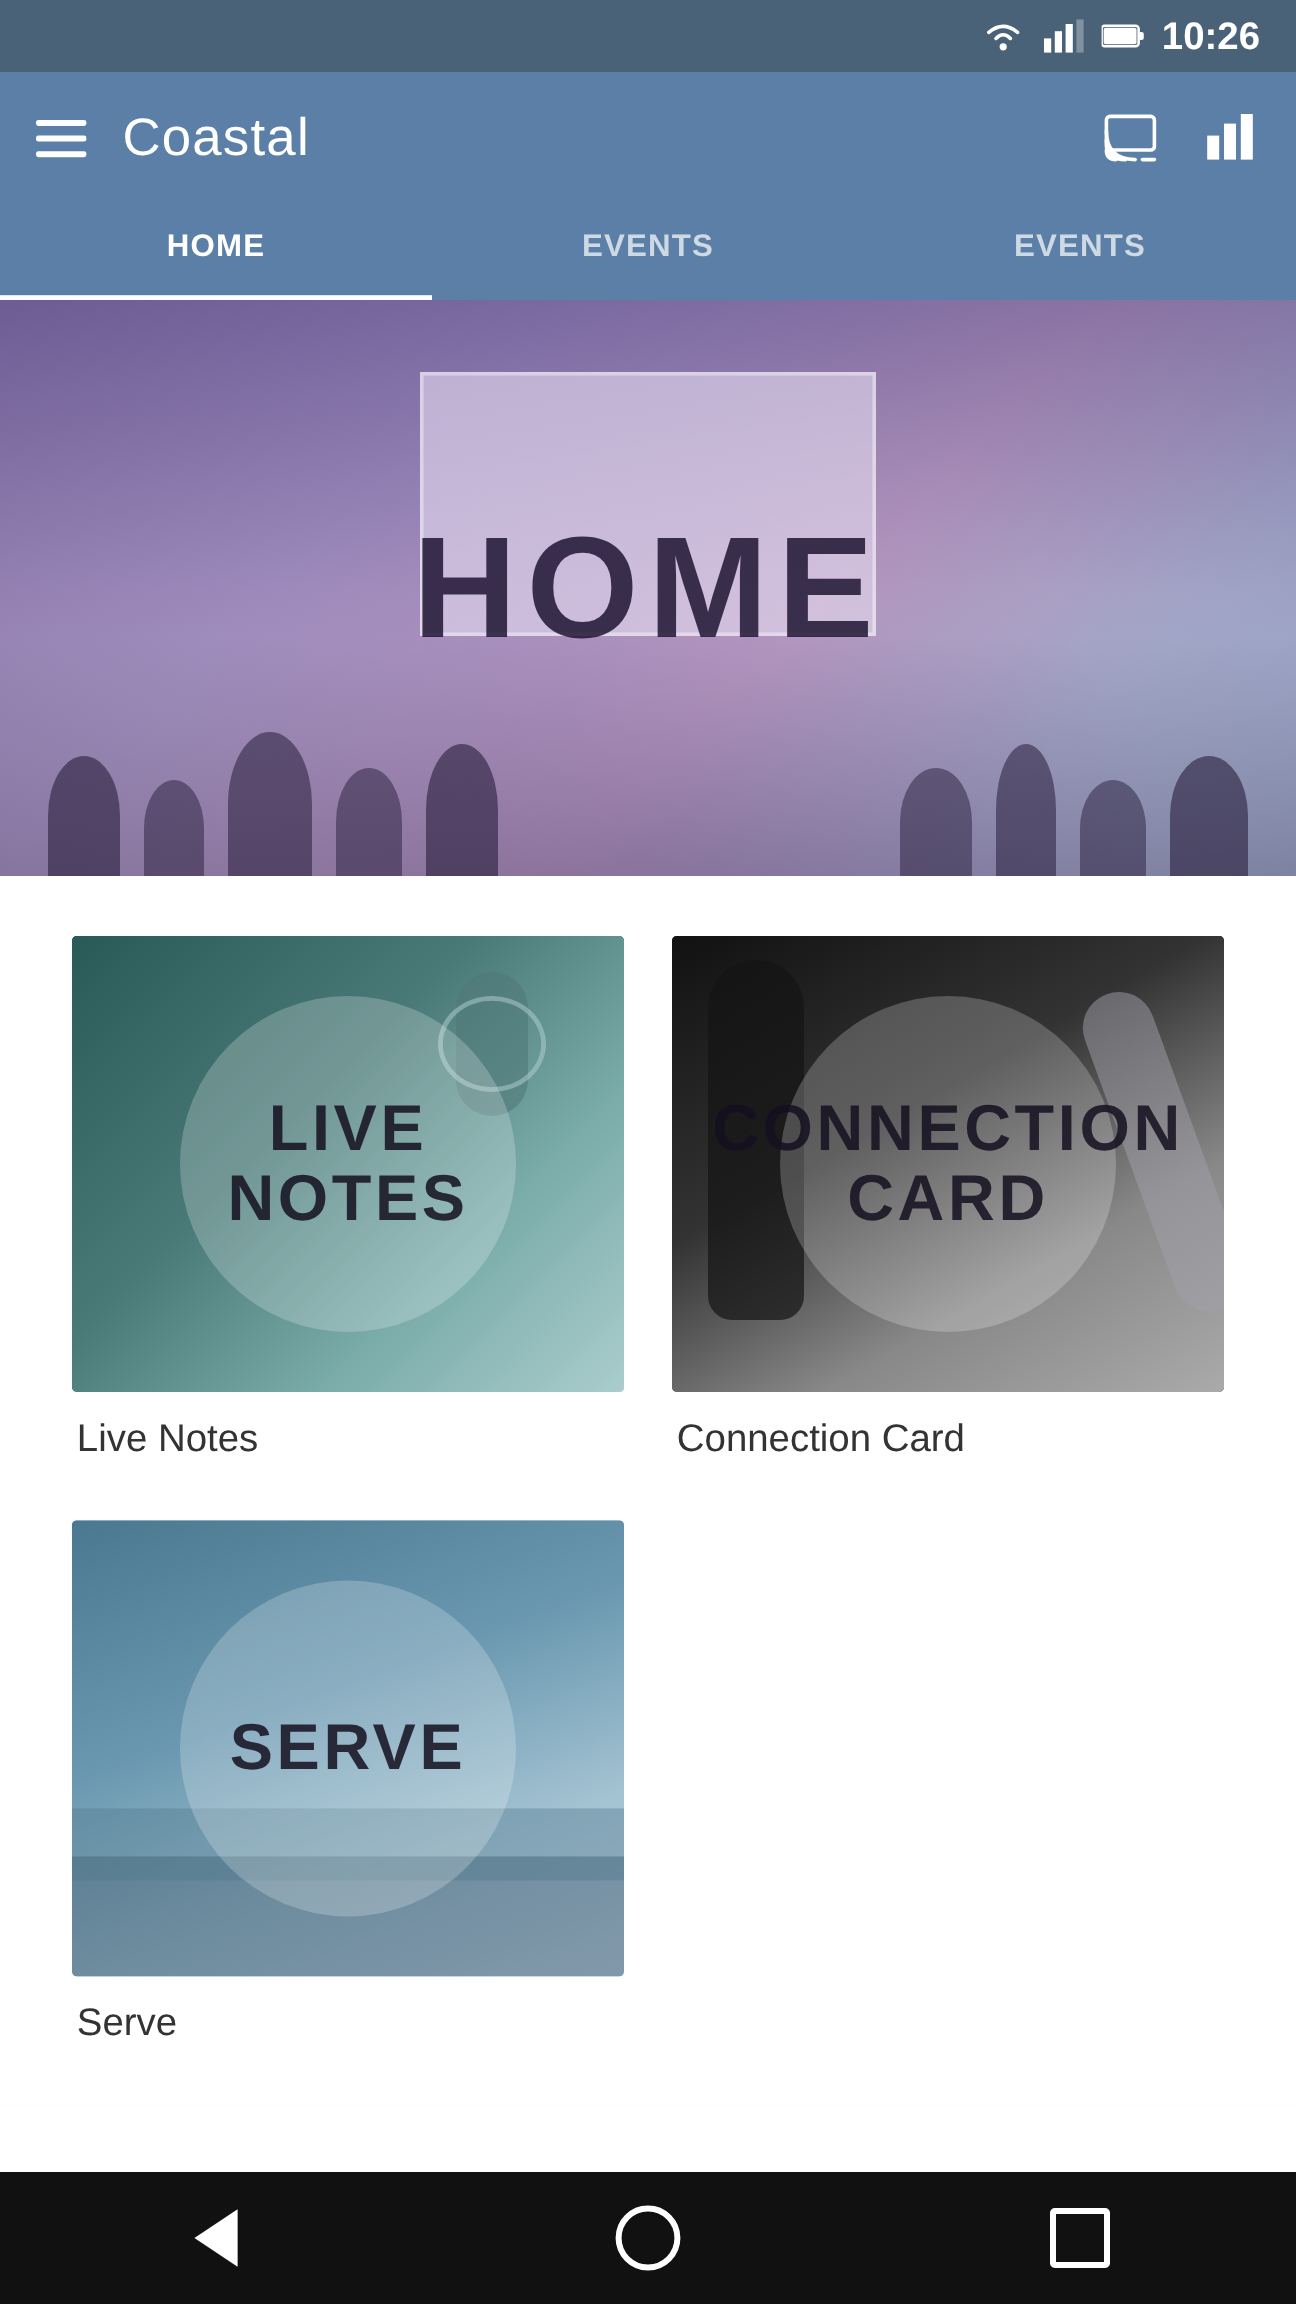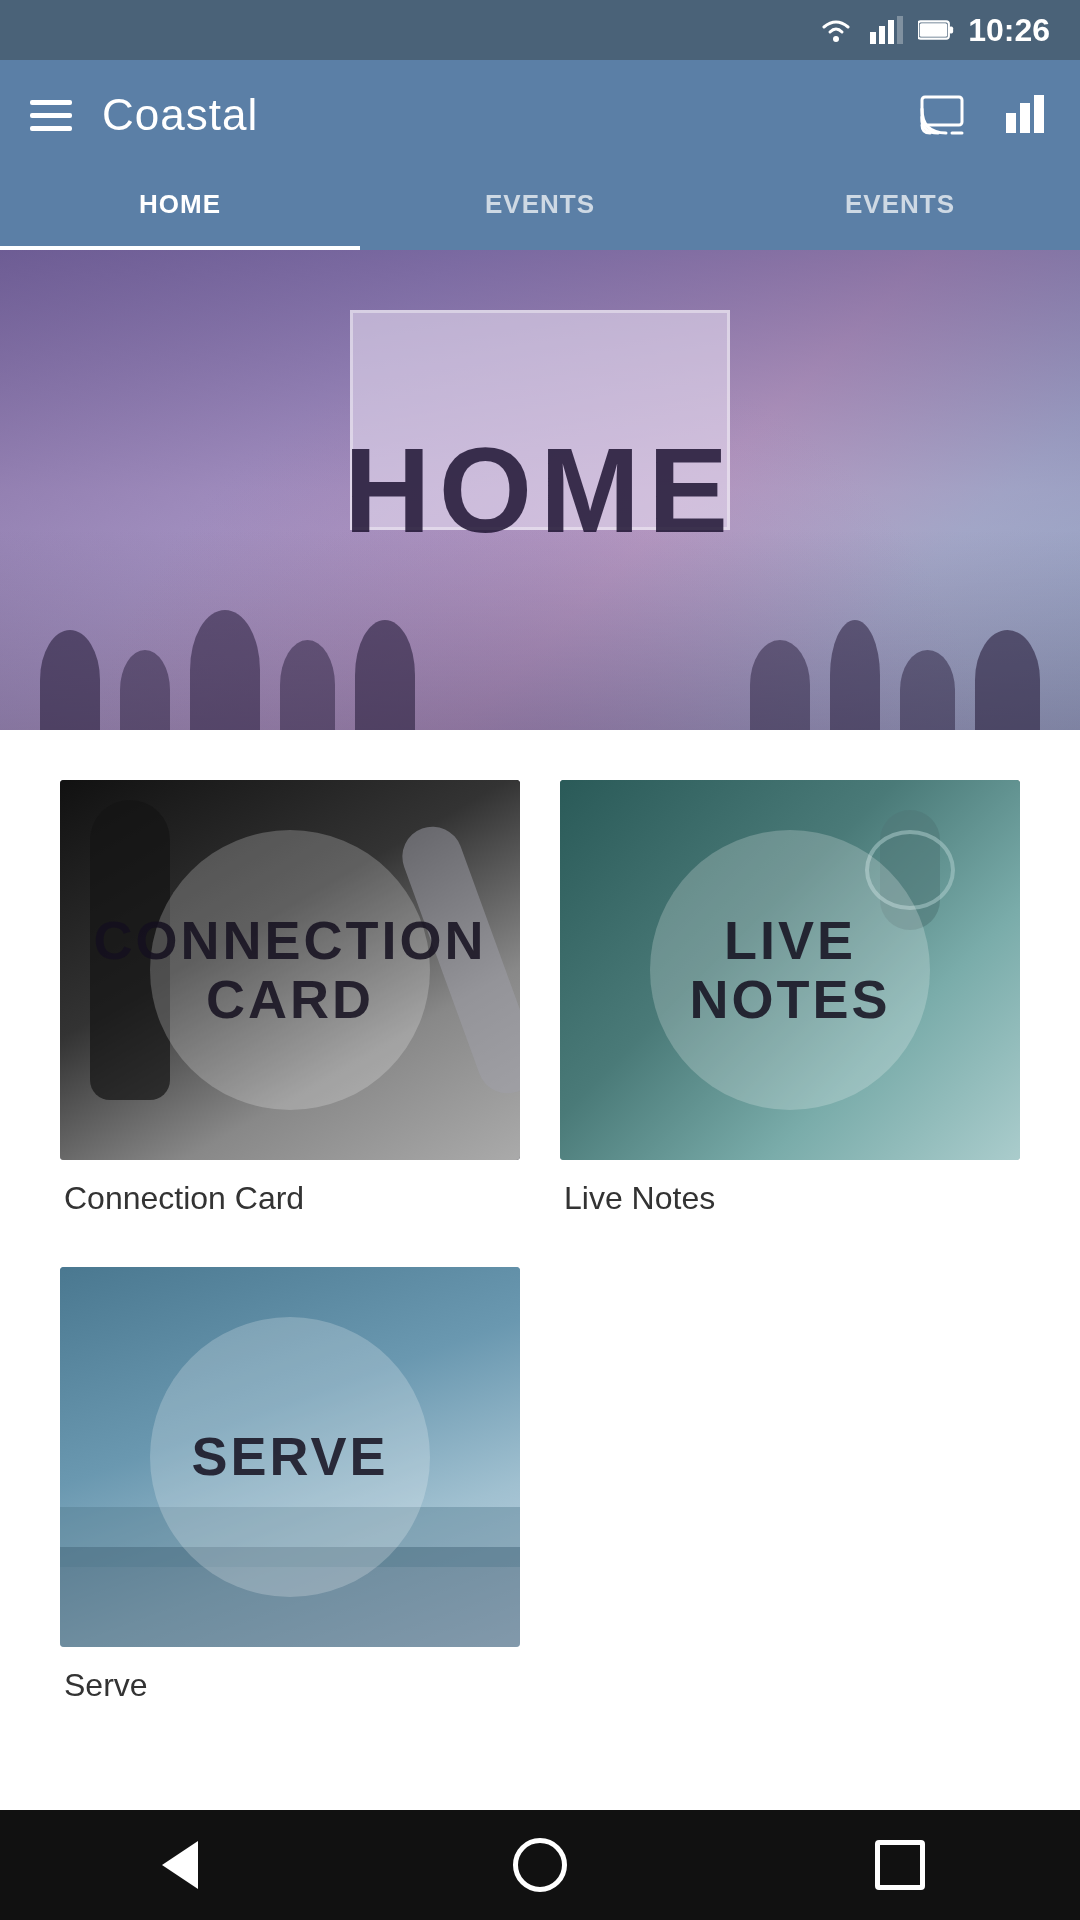--- a/index.html
+++ b/index.html
@@ -431,47 +431,47 @@
     <div style="width:60px;height:90px;background:rgba(40,30,60,0.5);border-radius:50% 50% 0 0;"></div>
     <div style="width:50px;height:110px;background:rgba(40,30,60,0.55);border-radius:50% 50% 0 0;"></div>
     <div style="width:55px;height:80px;background:rgba(40,30,60,0.5);border-radius:50% 50% 0 0;"></div>
     <div style="width:65px;height:100px;background:rgba(40,30,60,0.6);border-radius:50% 50% 0 0;"></div>
   </div>
   <span class="hero-text" style="position:relative;z-index:10;">HOME</span>
 </div>
 
 <div class="cards-container">
 
+  <div class="card card-livenotes">
+    <div class="card-image">
+      <div style="position:absolute;inset:0;background:linear-gradient(135deg,#2a5a58 0%,#4a7a78 40%,#7aacaa 70%,#aacccc 100%);"></div>
+
+      <div style="position:absolute;top:30px;right:80px;width:60px;height:120px;background:rgba(80,120,120,0.6);border-radius:30px;"></div>
+      <div style="position:absolute;top:50px;right:65px;width:90px;height:80px;border:4px solid rgba(180,210,210,0.5);border-radius:50%;"></div>
+      <div class="card-circle">
+        <span class="card-label-overlay">LIVE<br>NOTES</span>
+      </div>
+    </div>
+    <span class="card-title">Live Notes</span>
+  </div>
+
   <div class="card card-connection">
     <div class="card-image">
 
       <div style="position:absolute;inset:0;background:linear-gradient(150deg,#111 0%,#333 40%,#888 70%,#aaa 100%);"></div>
 
       <div style="position:absolute;left:30px;top:20px;width:80px;height:300px;background:rgba(20,20,20,0.7);border-radius:40px 40px 20px 20px;"></div>
       <div style="position:absolute;right:20px;top:40px;width:60px;height:280px;background:rgba(160,160,170,0.5);border-radius:30px;transform:rotate(-20deg);"></div>
       <div class="card-circle">
         <span class="card-label-overlay">CONNECTION<br>CARD</span>
       </div>
     </div>
     <span class="card-title">Connection Card</span>
   </div>
 
-  <div class="card card-livenotes">
-    <div class="card-image">
-      <div style="position:absolute;inset:0;background:linear-gradient(135deg,#2a5a58 0%,#4a7a78 40%,#7aacaa 70%,#aacccc 100%);"></div>
-
-      <div style="position:absolute;top:30px;right:80px;width:60px;height:120px;background:rgba(80,120,120,0.6);border-radius:30px;"></div>
-      <div style="position:absolute;top:50px;right:65px;width:90px;height:80px;border:4px solid rgba(180,210,210,0.5);border-radius:50%;"></div>
-      <div class="card-circle">
-        <span class="card-label-overlay">LIVE<br>NOTES</span>
-      </div>
-    </div>
-    <span class="card-title">Live Notes</span>
-  </div>
-
   <div class="card card-serve">
     <div class="card-image">
       <div style="position:absolute;inset:0;background:linear-gradient(160deg,#4a7890 0%,#6a98b0 40%,#a0c0d0 70%,#c8d8e8 100%);"></div>
 
       <div style="position:absolute;bottom:0;left:0;right:0;height:100px;background:rgba(60,90,110,0.5);"></div>
       <div style="position:absolute;bottom:80px;left:0;right:0;height:60px;background:rgba(80,120,140,0.4);"></div>
       <div class="card-circle">
         <span class="card-label-overlay">SERVE</span>
       </div>
     </div>

